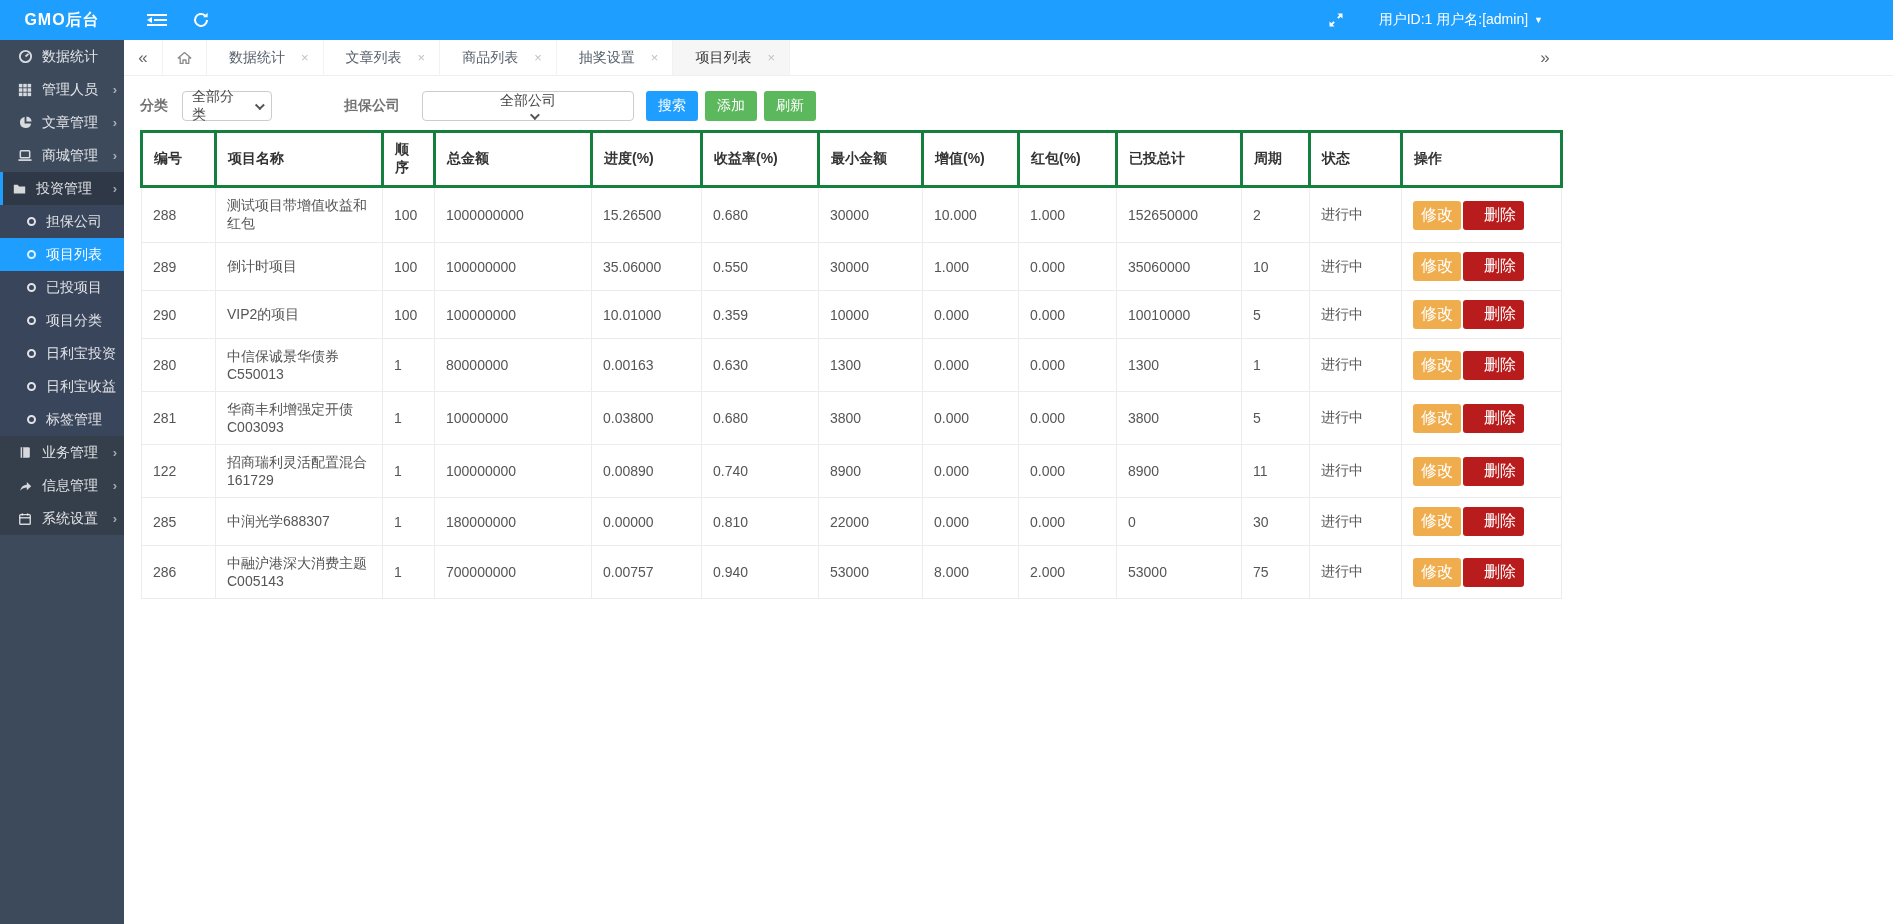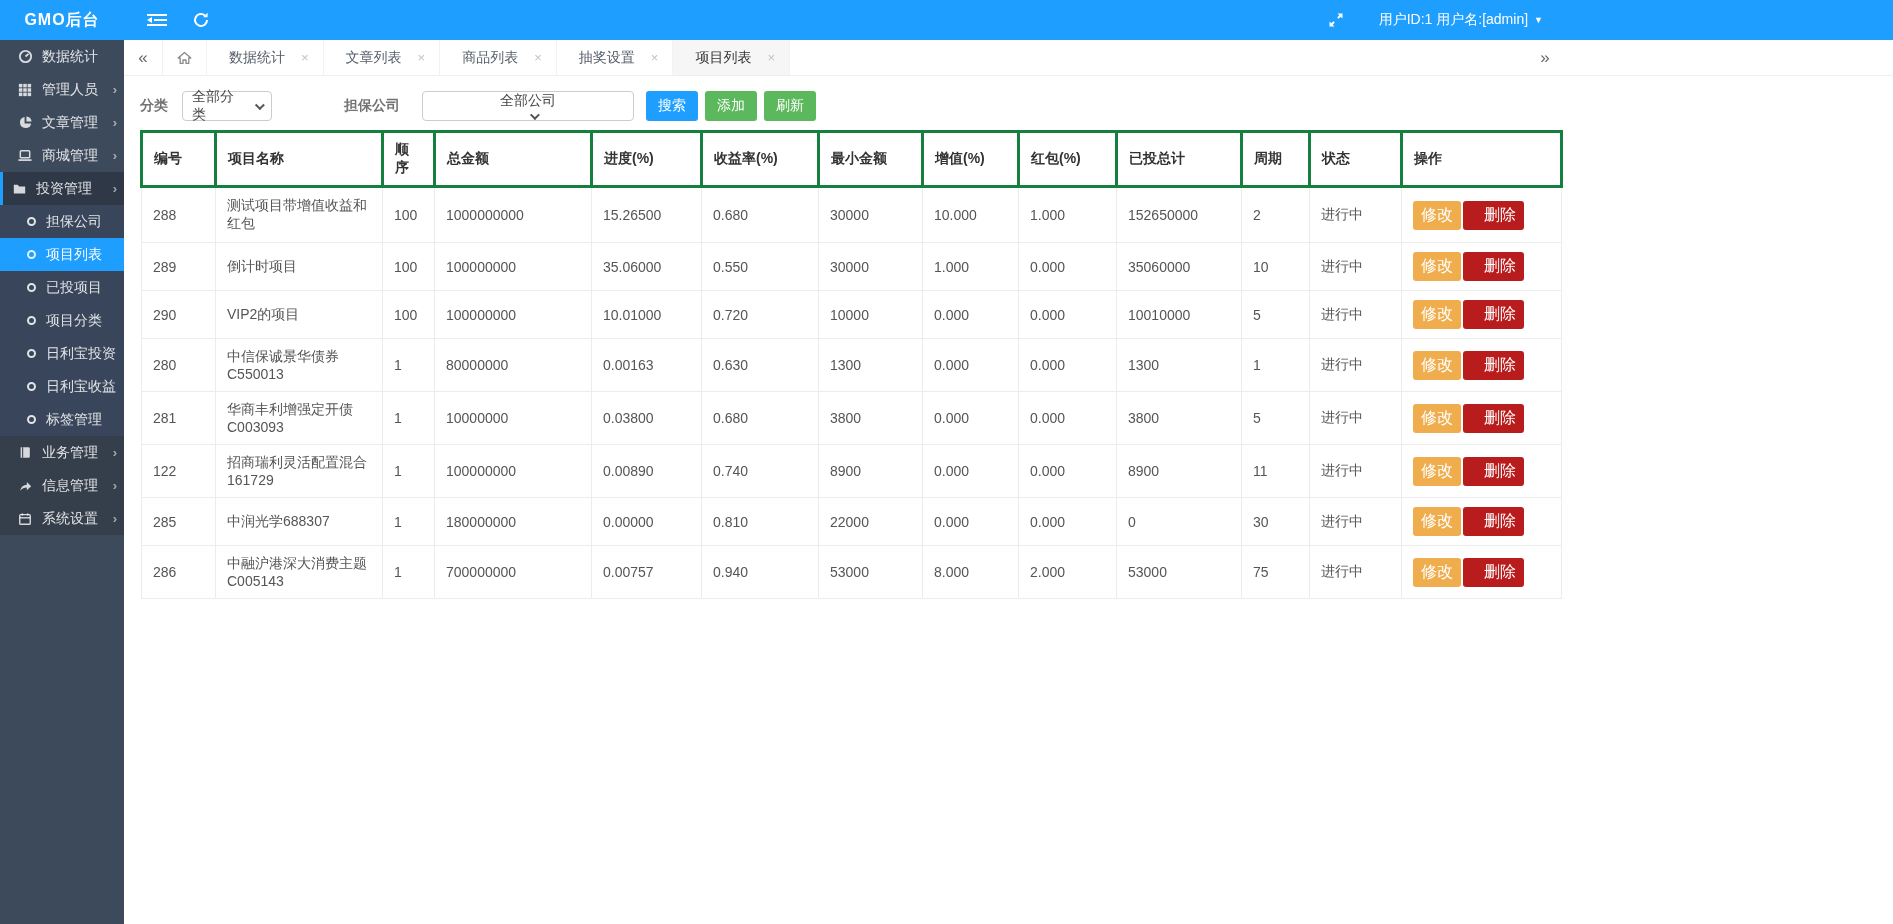--- a/index.html
+++ b/index.html
@@ -337,21 +337,21 @@
           <td>10</td>
           <td>进行中</td>
           <td><span class="abtn edit">修改</span><span class="abtn del">删除</span></td>
         </tr>
         <tr>
           <td>290</td>
           <td>VIP2的项目</td>
           <td>100</td>
           <td>100000000</td>
           <td>10.01000</td>
-          <td>0.720</td>
+          <td>0.359</td>
           <td>10000</td>
           <td>0.000</td>
           <td>0.000</td>
           <td>10010000</td>
           <td>5</td>
           <td>进行中</td>
           <td><span class="abtn edit">修改</span><span class="abtn del">删除</span></td>
         </tr>
         <tr>
           <td>280</td>

